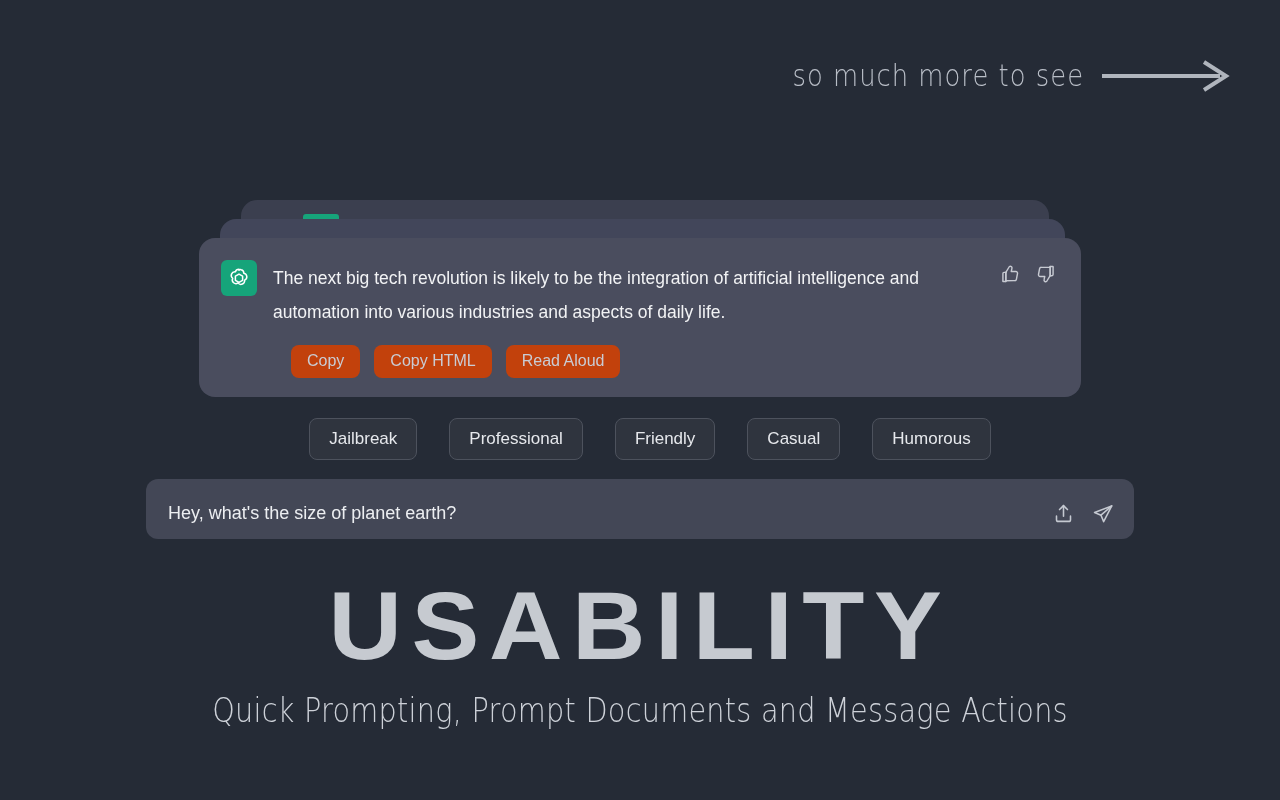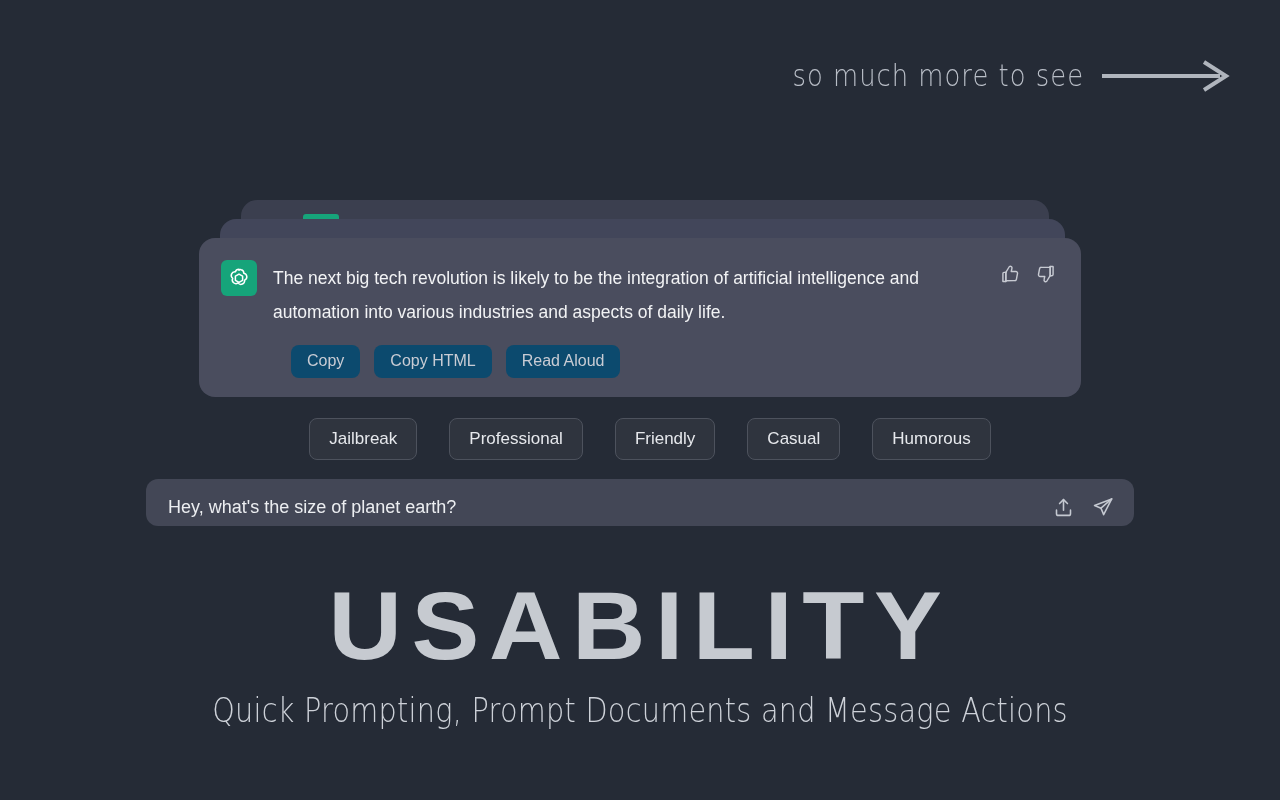--- a/index.html
+++ b/index.html
@@ -119,21 +119,21 @@
     cursor: pointer;
   }
 
   .msg-actions {
     display: flex;
     gap: 14px;
     margin-top: 16px;
     padding-left: 70px;
   }
   .action-btn {
-    background: #0c4a6e;
+    background: #c2410c;
     color: #c9ccd4;
     border: none;
     border-radius: 8px;
     font-family: "Liberation Sans", sans-serif;
     font-size: 16px;
     padding: 8px 16px 9px;
     cursor: pointer;
     line-height: 1;
   }
 
@@ -159,21 +159,21 @@
     font-family: "Liberation Sans", sans-serif;
     margin-left: 20px;
   }
 
   
   .input-bar {
     position: absolute;
     left: 146px;
     top: 479px;
     width: 988px;
-    height: 47px;
+    height: 60px;
     background: #434756;
     border-radius: 12px;
     display: flex;
     align-items: center;
     padding: 9px 20px 0 22px;
   }
   .input-value {
     flex: 1 1 auto;
     font-size: 18px;
     color: #eceef1;

